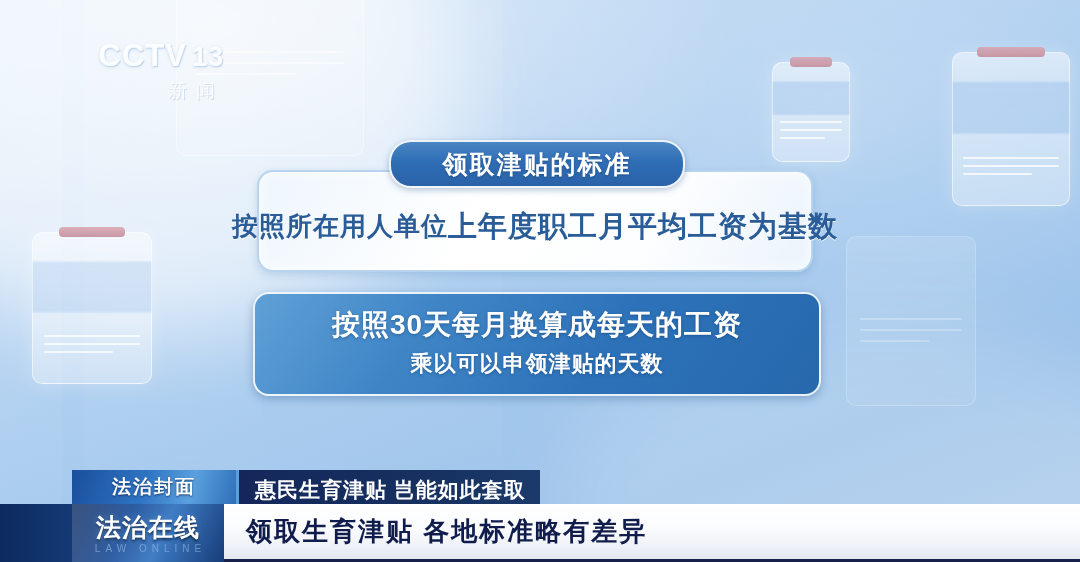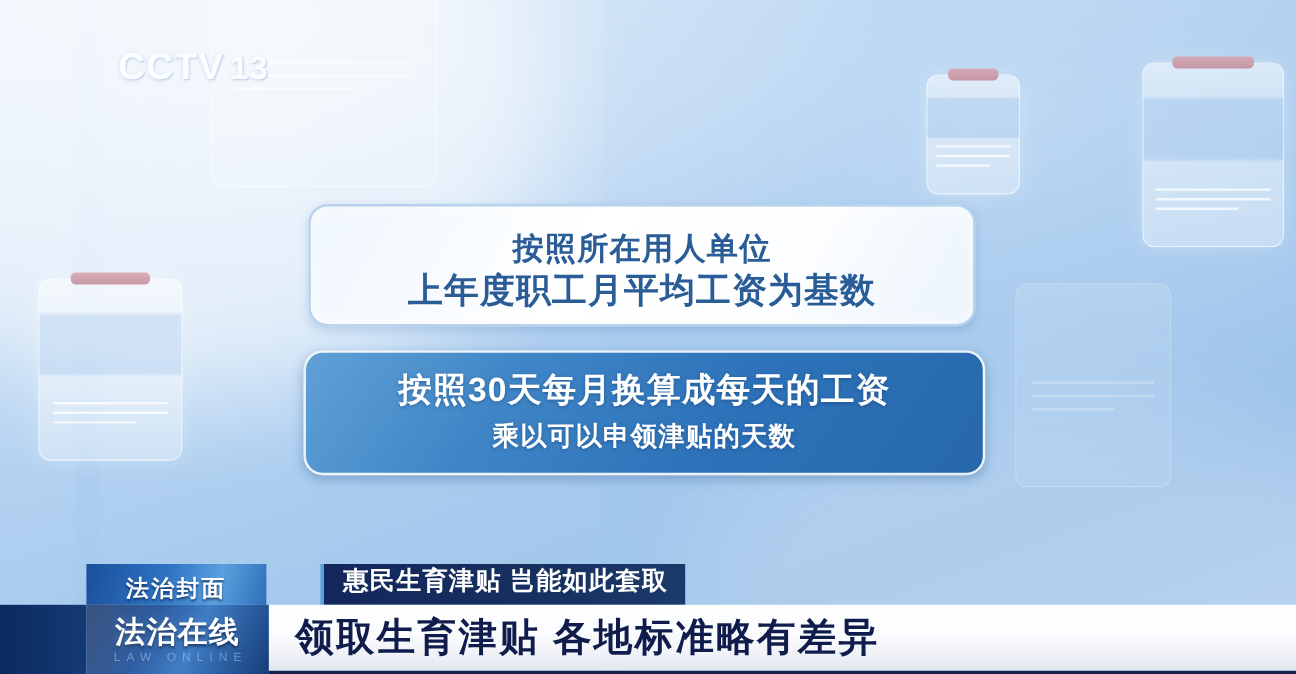--- a/index.html
+++ b/index.html
@@ -157,21 +157,21 @@
     position: absolute;
     left: 257px;
     top: 170px;
     width: 556px;
     height: 102px;
     border-radius: 16px;
     background: linear-gradient(118deg, #eef6fd 0%, #ffffff 40%, #fdfeff 70%, #eaf3fc 100%);
     border: 2px solid #b7d3ee;
     box-shadow: 0 3px 8px rgba(70,120,175,0.22), inset 0 0 14px rgba(255,255,255,0.85);
     display: flex;
-    flex-direction: column;
+    flex-direction: row;
     align-items: center;
     justify-content: center;
     z-index: 2;
     padding-top: 10px;
     box-sizing: border-box;
   }
   #card-light .line {
     color: #2a5d97;
     font-weight: bold;
     letter-spacing: 1px;
@@ -219,41 +219,40 @@
 
   #row-top {
     position: absolute;
     left: 72px;
     top: 4px;
     height: 34px;
     display: flex;
     align-items: stretch;
   }
   #kicker-tag {
-    width: 150px;
+    width: 164px;
     background: linear-gradient(105deg, #1a4f9c 0%, #2f75c4 45%, #5aa0de 72%, #2f6fb8 100%);
     display: flex;
-    align-items: flex-end;
+    align-items: center;
     justify-content: center;
   }
   #kicker-tag .txt {
     color: #ffffff;
     font-size: 19px;
     font-weight: bold;
     letter-spacing: 2px;
     text-shadow: 0 1px 2px rgba(8,30,70,0.7);
     white-space: nowrap;
   }
   #subhead-bar {
     background: linear-gradient(to right, #14275c 0%, #16305f 60%, #1b3a6b 100%);
     display: flex;
-    align-items: flex-start;
+    align-items: flex-end;
     padding: 0 14px 0 16px;
     border-left: 3px solid #5b9fdc;
-    margin-left: 45px;
   }
   #subhead-bar .txt {
     color: #ffffff;
     font-size: 21px;
     font-weight: bold;
     letter-spacing: 1px;
     white-space: nowrap;
   }
 
   #row-bottom {
@@ -307,21 +306,21 @@
     flex: 1;
     background: linear-gradient(to bottom, #ffffff 0%, #fbfcfe 42%, #eef1f6 78%, #e2e7ef 100%);
     display: flex;
     align-items: center;
     padding-left: 22px;
     border-bottom: 3px solid #16204a;
     box-sizing: border-box;
   }
   #headline-bar .txt {
     color: #101c4c;
-    font-size: 32px;
+    font-size: 26px;
     font-weight: bold;
     letter-spacing: 2px;
     white-space: nowrap;
   }
 </style>
 </head>
 <body>
 
 <div id="screen">
 
@@ -373,24 +372,28 @@
           <i></i>
           <i></i>
         </div>
     </div>
   </div>
 
   <div id="cctv-logo">
     <div class="mark">
       <span>CCTV</span><span class="num">13</span>
     </div>
+    <div class="sub">新闻</div>
   </div>
 
   <div id="infographic">
 
+    <div id="title-pill">
+      <span class="txt">领取津贴的标准</span>
+    </div>
 
     <div id="card-light">
       <div class="line l1">按照所在用人单位</div>
       <div class="line l2">上年度职工月平均工资为基数</div>
     </div>
 
     <div id="card-blue">
       <div class="line l1">按照30天每月换算成每天的工资</div>
       <div class="line l2">乘以可以申领津贴的天数</div>
     </div>

